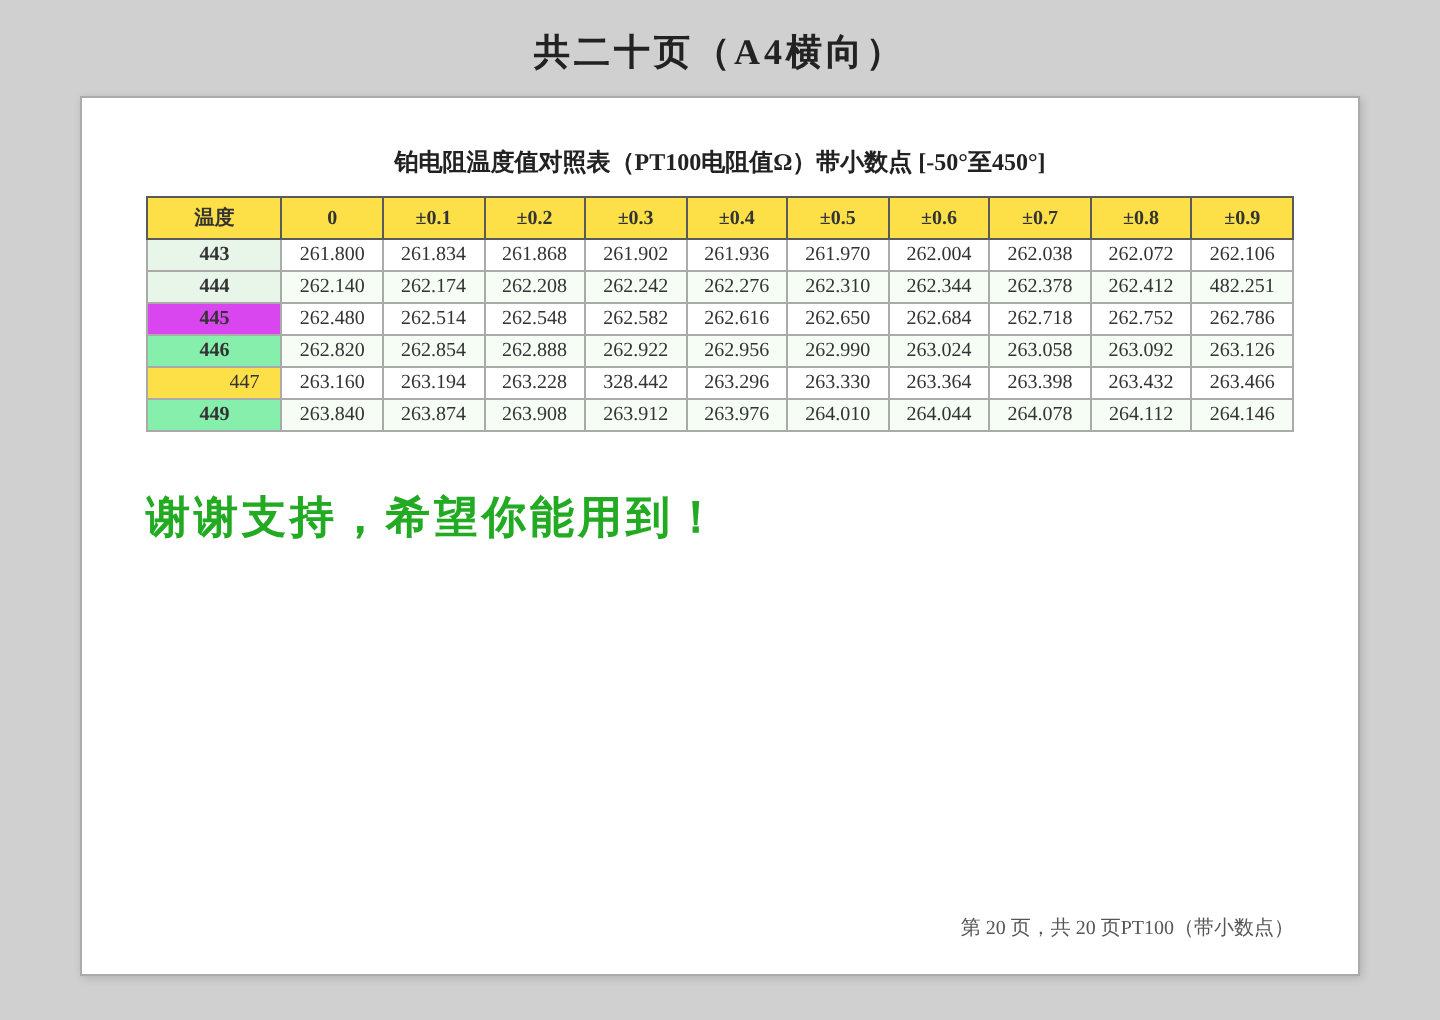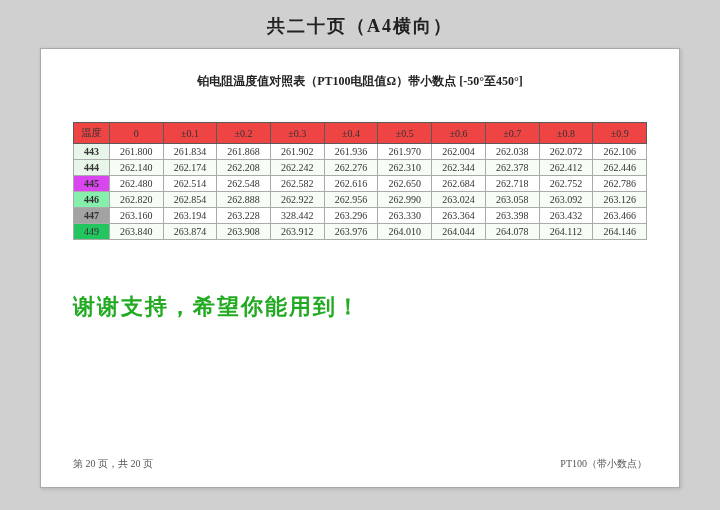--- a/index.html
+++ b/index.html
@@ -25,40 +25,39 @@
     .page-container {
       background: #fff;
       border: 1px solid #aaa;
       width: 640px;
       min-height: 440px;
       padding: 24px 32px 16px 32px;
       display: flex;
       flex-direction: column;
       position: relative;
       box-shadow: 1px 1px 4px rgba(0,0,0,0.15);
-      gap: 24px;
     }
     .table-title {
       text-align: center;
       font-size: 12px;
       font-weight: bold;
       margin-bottom: 8px;
       color: #222;
     }
     .data-table {
       width: 100%;
       border-collapse: collapse;
       font-size: 10px;
     }
     .data-table th {
-      background: #ef4444;
+      background: #fde047;
       border: 1px solid #5a5a5a;
       text-align: center;
       padding: 3px 2px;
-      font-weight: normal;
+      font-weight: bold;
       color: #333;
     }
     .data-table td {
       border: 1px solid #aaa;
       text-align: center;
       padding: 2px 2px;
       color: #333;
       font-size: 10px;
     }
     .data-table tr:nth-child(odd) td {
@@ -70,21 +69,21 @@
     .thank-you {
       text-align: left;
       font-size: 22px;
       font-weight: bold;
       color: #22aa22;
       margin: 28px 0 18px 0;
       letter-spacing: 2px;
     }
     .footer {
       display: flex;
-      justify-content: space-between;
+      justify-content: flex-end;
       font-size: 10px;
       color: #555;
       margin-top: auto;
       padding-top: 4px;
     }
   </style>
 </head>
 <body>
 
 <div class="top-title">共二十页（A4横向）</div>
@@ -125,21 +124,21 @@
           <td style="font-weight: bold; background: rgb(232, 245, 233);">444</td>
           <td>262.140</td>
           <td>262.174</td>
           <td>262.208</td>
           <td>262.242</td>
           <td>262.276</td>
           <td>262.310</td>
           <td>262.344</td>
           <td>262.378</td>
           <td>262.412</td>
-          <td>262.446</td>
+          <td>482.251</td>
         </tr>
         <tr>
           <td style="font-weight: bold; background: #d946ef;">445</td>
           <td>262.480</td>
           <td>262.514</td>
           <td>262.548</td>
           <td>262.582</td>
           <td>262.616</td>
           <td>262.650</td>
           <td>262.684</td>
@@ -154,34 +153,34 @@
           <td>262.888</td>
           <td>262.922</td>
           <td>262.956</td>
           <td>262.990</td>
           <td>263.024</td>
           <td>263.058</td>
           <td>263.092</td>
           <td>263.126</td>
         </tr>
         <tr>
-          <td style="font-weight: bold; background: #a3a3a3;">447</td>
+          <td style="font-weight: normal; background: #fde047; padding-left: 32px;">447</td>
           <td>263.160</td>
           <td>263.194</td>
           <td>263.228</td>
           <td>328.442</td>
           <td>263.296</td>
           <td>263.330</td>
           <td>263.364</td>
           <td>263.398</td>
           <td>263.432</td>
           <td>263.466</td>
         </tr>
         <tr>
-          <td style="font-weight: normal; background: #22c55e;">449</td>
+          <td style="font-weight: bold; background: #86efac;">449</td>
           <td>263.840</td>
           <td>263.874</td>
           <td>263.908</td>
           <td>263.912</td>
           <td>263.976</td>
           <td>264.010</td>
           <td>264.044</td>
           <td>264.078</td>
           <td>264.112</td>
           <td>264.146</td>

